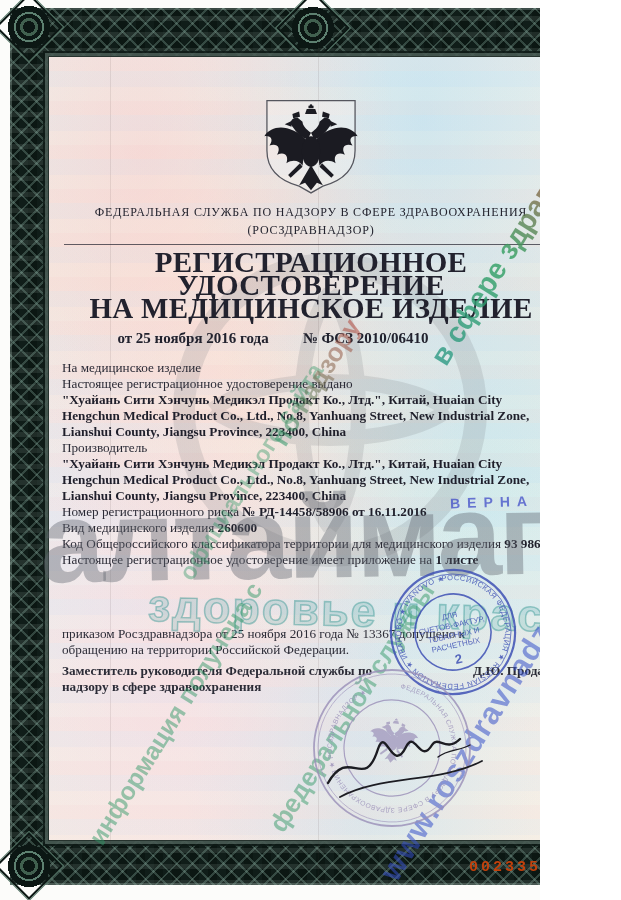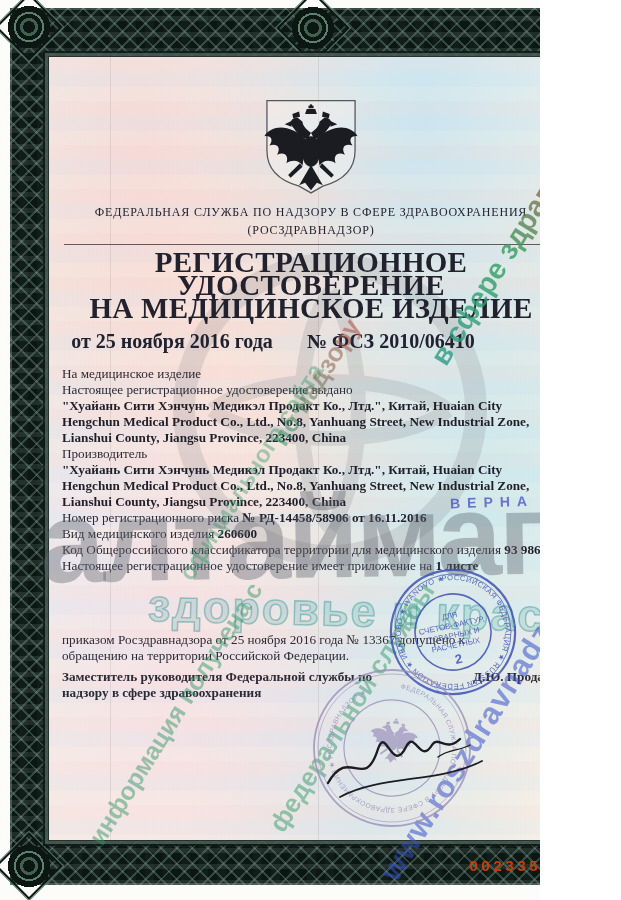--- a/index.html
+++ b/index.html
@@ -31,21 +31,21 @@
     border:1px solid #26332e;
     box-shadow:0 0 0 3px rgba(165,195,182,.35), 0 0 0 5px rgba(14,26,22,.85);}
   .inner::after{content:"";position:absolute;inset:0;pointer-events:none;
     background-image:repeating-linear-gradient(180deg, rgba(255,165,150,.05) 0 14px, rgba(150,200,235,.06) 14px 30px, rgba(250,242,205,.05) 30px 44px);}
   .fold{position:absolute;top:0;bottom:0;width:1px;background:rgba(70,45,45,.10);}
   .content{position:absolute;left:52px;top:52px;width:498px;color:#2b2b36;}
   .arms-wrap{width:102px;margin:38px auto 0 auto;}
   .org{margin:3px 0 0 0;text-align:center;font-size:12px;letter-spacing:.8px;color:#23232e;line-height:15px;}
   .rule{margin:6px 2px 0 2px;border:0;border-top:1px solid rgba(45,45,58,.75);height:0;}
   .title{margin:6px 0 0 0;text-align:center;font-weight:bold;font-size:29px;line-height:23px;letter-spacing:.3px;color:#22222e;}
-  .dateline{display:flex;justify-content:center;gap:34px;padding-right:76px;margin-top:10px;font-weight:bold;font-size:20px;color:#22222e;}
+  .dateline{display:flex;justify-content:center;gap:34px;padding-right:76px;margin-top:10px;font-weight:bold;font-size:15px;color:#22222e;}
   .p{margin:0;font-size:13.2px;line-height:16px;}
   .val{font-weight:bold;color:#1f1f2b;}
   .sec{margin-top:0;}
   .order-p{max-width:432px;line-height:15.5px;}
   .signer{display:flex;justify-content:space-between;align-items:flex-start;margin-top:6px;gap:33px;}
   .signer-title{font-weight:bold;max-width:345px;}
   .signer-name{font-weight:bold;white-space:nowrap;padding-right:2px;}
   .serial{position:absolute;right:55px;top:827px;font-family:"Liberation Mono",monospace;font-weight:bold;font-size:15px;letter-spacing:3px;color:#c2410c;margin-top:24px;}
   
   .ov{position:absolute;pointer-events:none;white-space:nowrap;font-family:"Liberation Sans",sans-serif;}

